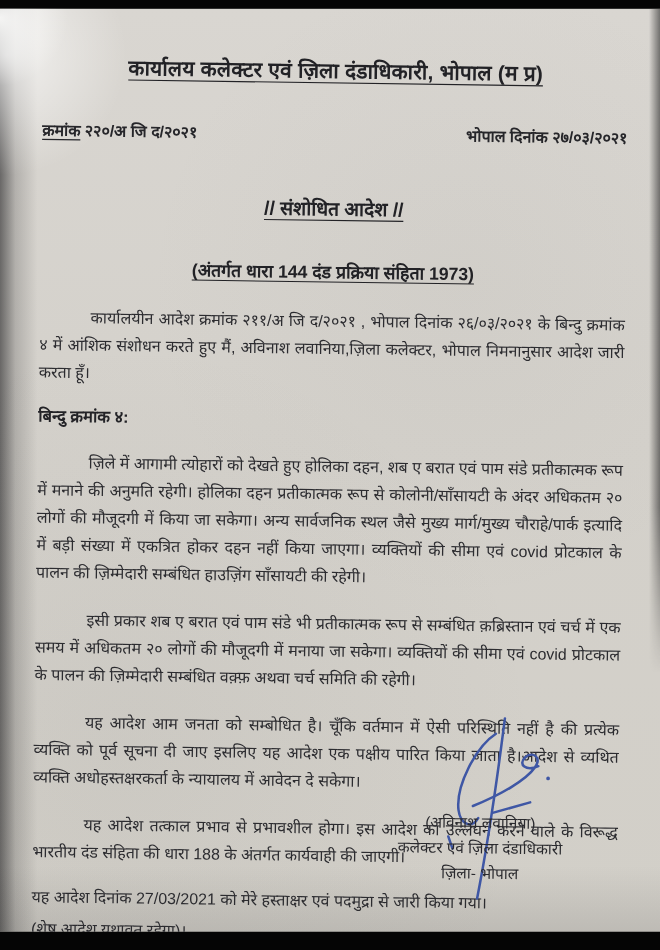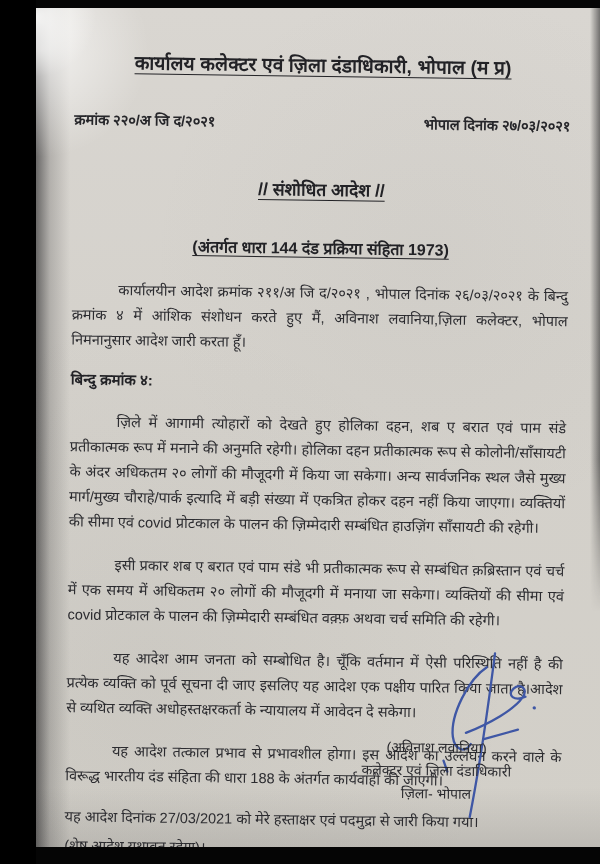--- a/index.html
+++ b/index.html
@@ -4,21 +4,21 @@
 <style>
   html,body{margin:0;padding:0;}
   body{
     width:600px;height:864px;
     background:#000;
     overflow:hidden;
     font-family:"Liberation Sans","DejaVu Sans",sans-serif;
     position:relative;
   }
   .photo-frame{
-    position:absolute;inset:0;background:#050505;margin-left:36px;
+    position:absolute;inset:0;background:#050505;
   }
   .paper{
     position:absolute;left:0;right:0;top:8px;bottom:17px;
     background:
       radial-gradient(circle at 1% 5%, rgba(255,255,255,0.65), rgba(255,255,255,0) 11%),
       radial-gradient(circle at 0% 1%, rgba(250,250,248,0.9), rgba(255,255,255,0) 6%),
       linear-gradient(90deg, rgba(15,15,18,0.55) 0px, rgba(15,15,18,0.18) 14px, rgba(15,15,18,0.0) 34px),
       linear-gradient(180deg, #d9d6d1 0%, #d4d1cb 45%, #d2cfc8 100%);
     overflow:hidden;
   }
@@ -48,21 +48,21 @@
     color:#222226;
     text-decoration:underline;
     text-underline-offset:4px;
     letter-spacing:0.2px;
   }
   .ref-row{
     display:flex;justify-content:space-between;align-items:baseline;
     margin-top:33px;
     font-size:14.5px;font-weight:bold;color:#26262a;
   }
-  .ref-label{text-underline-offset:3px;}
+  .ref-label{text-decoration:underline;text-underline-offset:3px;}
   .order-title{
     text-align:center;margin-top:42px;
     font-size:17.5px;font-weight:bold;color:#222226;
     text-decoration:underline;text-underline-offset:4px;
   }
   .order-subtitle{
     text-align:center;margin-top:33px;
     font-size:16px;font-weight:bold;color:#222226;
     text-decoration:underline;text-underline-offset:3px;
   }

